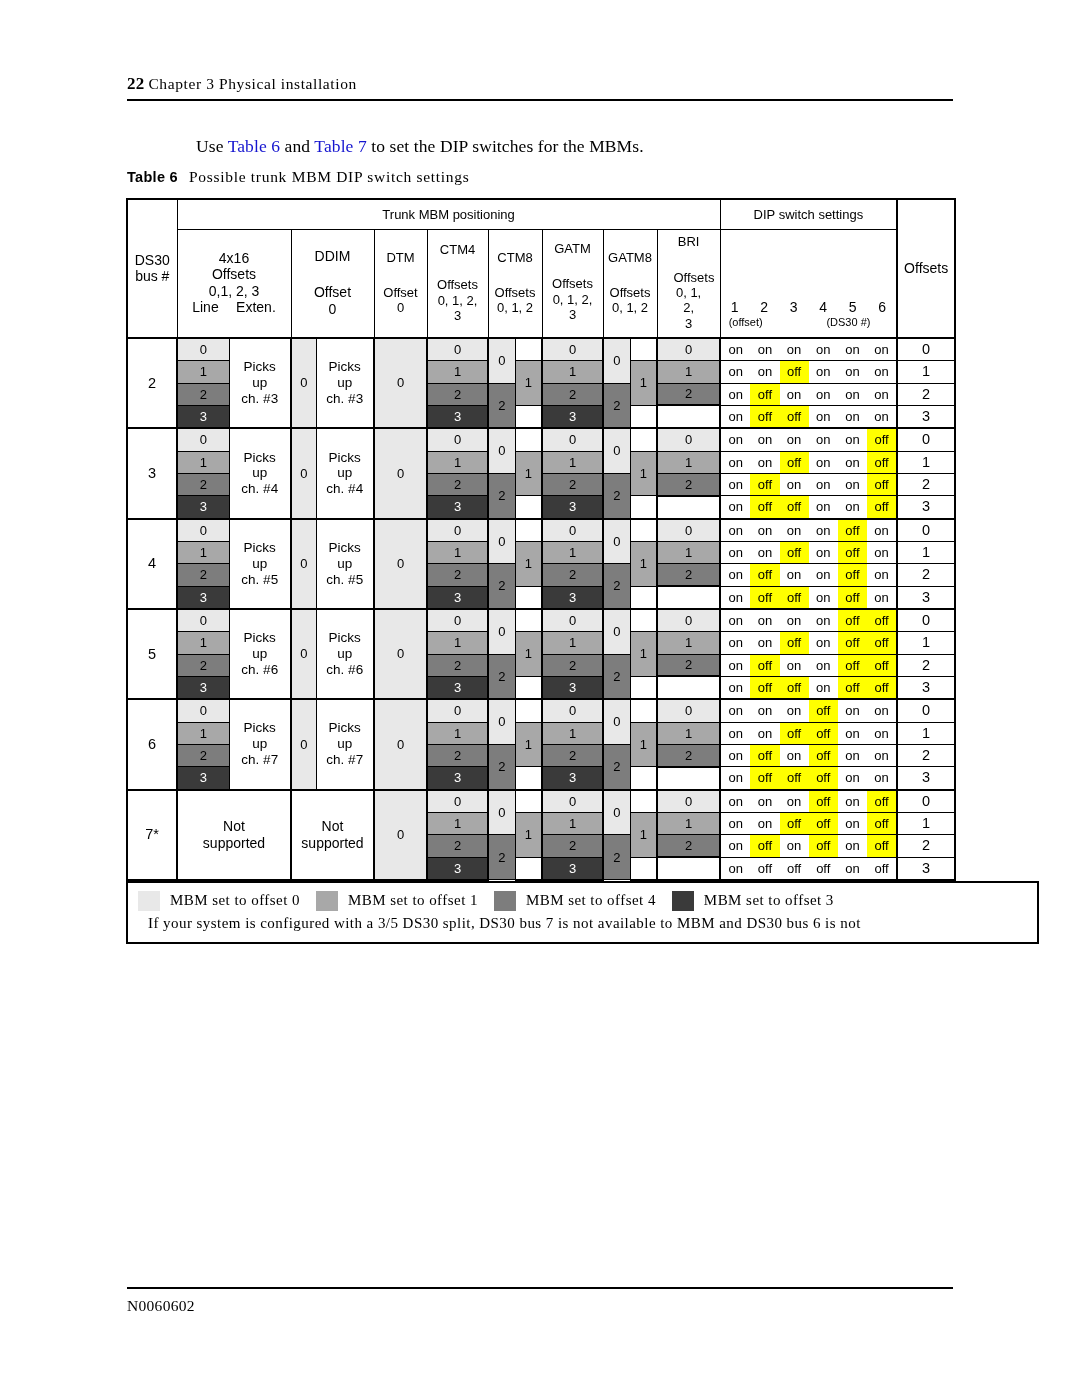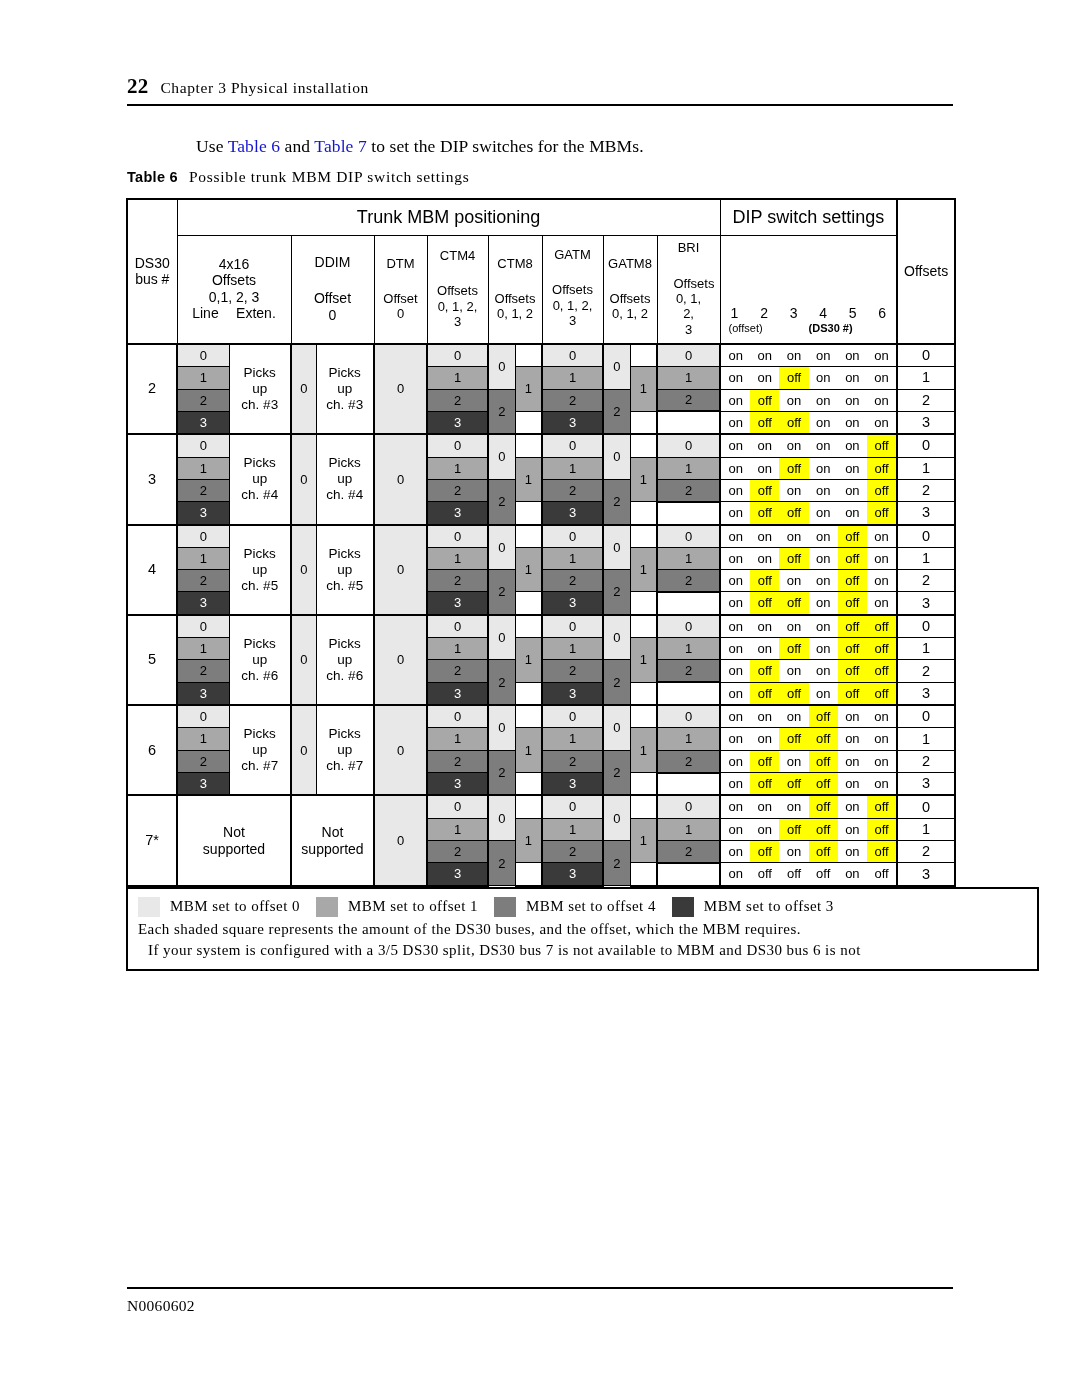--- a/index.html
+++ b/index.html
@@ -22,24 +22,24 @@
     left: 127px;
     top: 74px;
     width: 826px;
   }
   .page-header .hdr-line {
     display: flex;
     align-items: baseline;
     font-family: "Liberation Serif", serif;
   }
   .hdr-pageno {
-    font-size: 21px;
+    font-size: 17px;
     font-weight: bold;
     letter-spacing: .2px;
-    margin-right: 12px;
+    margin-right: 4px;
   }
   .hdr-chapter {
     font-size: 15.5px;
     letter-spacing: .6px;
   }
   .hdr-rule {
     margin-top: 5px;
     border-top: 2.2px solid #000;
     width: 826px;
   }
@@ -99,21 +99,21 @@
   }
   .bold-l { border-left: 2.6px solid #000 !important; }
   .bold-r { border-right: 2.6px solid #000 !important; }
   .bold-t { border-top: 2.6px solid #000 !important; }
   .bold-b { border-bottom: 2.6px solid #000 !important; }
   .nob-b  { border-bottom: none !important; }
 
   
   .hcell { font-size: 14px; padding: 3px 2px; }
   .hcell-sm { font-size: 13px; }
-  .grp-title { font-size: 18px; }
+  .grp-title { font-size: 13px; }
 
   
   .o0 { background: #e8e8e8; }
   .o1 { background: #a8a8a8; }
   .o2 { background: #7d7d7d; }
   .o3 { background: #3a3a3a; color: #ffffff; }
   .owhite { background: #ffffff; }
 
   .dipcell {
     font-size: 13px;
@@ -303,21 +303,21 @@
       <div style="display:flex;justify-content:space-between;padding:0 4px;font-size:14px;">
         <span>1</span>
         <span>2</span>
         <span>3</span>
         <span>4</span>
         <span>5</span>
         <span>6</span>
       </div>
       <div style="display:flex;font-size:11px;padding:0 2px;">
         <span style="flex:0 0 58px;text-align:left;">(offset)</span>
-        <span style="flex:1 1 auto;text-align:left;padding-left:22px;font-weight:bold;">(DS30 #)</span>
+        <span style="flex:1 1 auto;text-align:center;padding-left:22px;">(DS30 #)</span>
       </div>
     </td>
   </tr>
 
   <tr>
     <td rowspan="4" class="busnum bold-l bold-t">2</td>
     <td class="o0 bold-t bold-l">0</td>
     <td rowspan="4" class="picks bold-t bold-r">
       <div>Picks</div>
       <div>up</div>
@@ -874,19 +874,18 @@
     </span>
     <span class="legend-item">
       <span class="swatch sw2"></span>
       <span>MBM set to offset 4</span>
     </span>
     <span class="legend-item">
       <span class="swatch sw3"></span>
       <span>MBM set to offset 3</span>
     </span>
   </div>
-  <div class="note-line">Each shaded square represents the amount of the DS30 buses, and the offset, which the MBM requires.</div>
   <div class="note-line indent">If your system is configured with a 3/5 DS30 split, DS30 bus 7 is not available to MBM and DS30 bus 6 is not</div>
 </div>
 </div>
 
 <div class="footer-rule"></div>
 <div class="footer-text">N0060602</div>
 
 </body></html>

